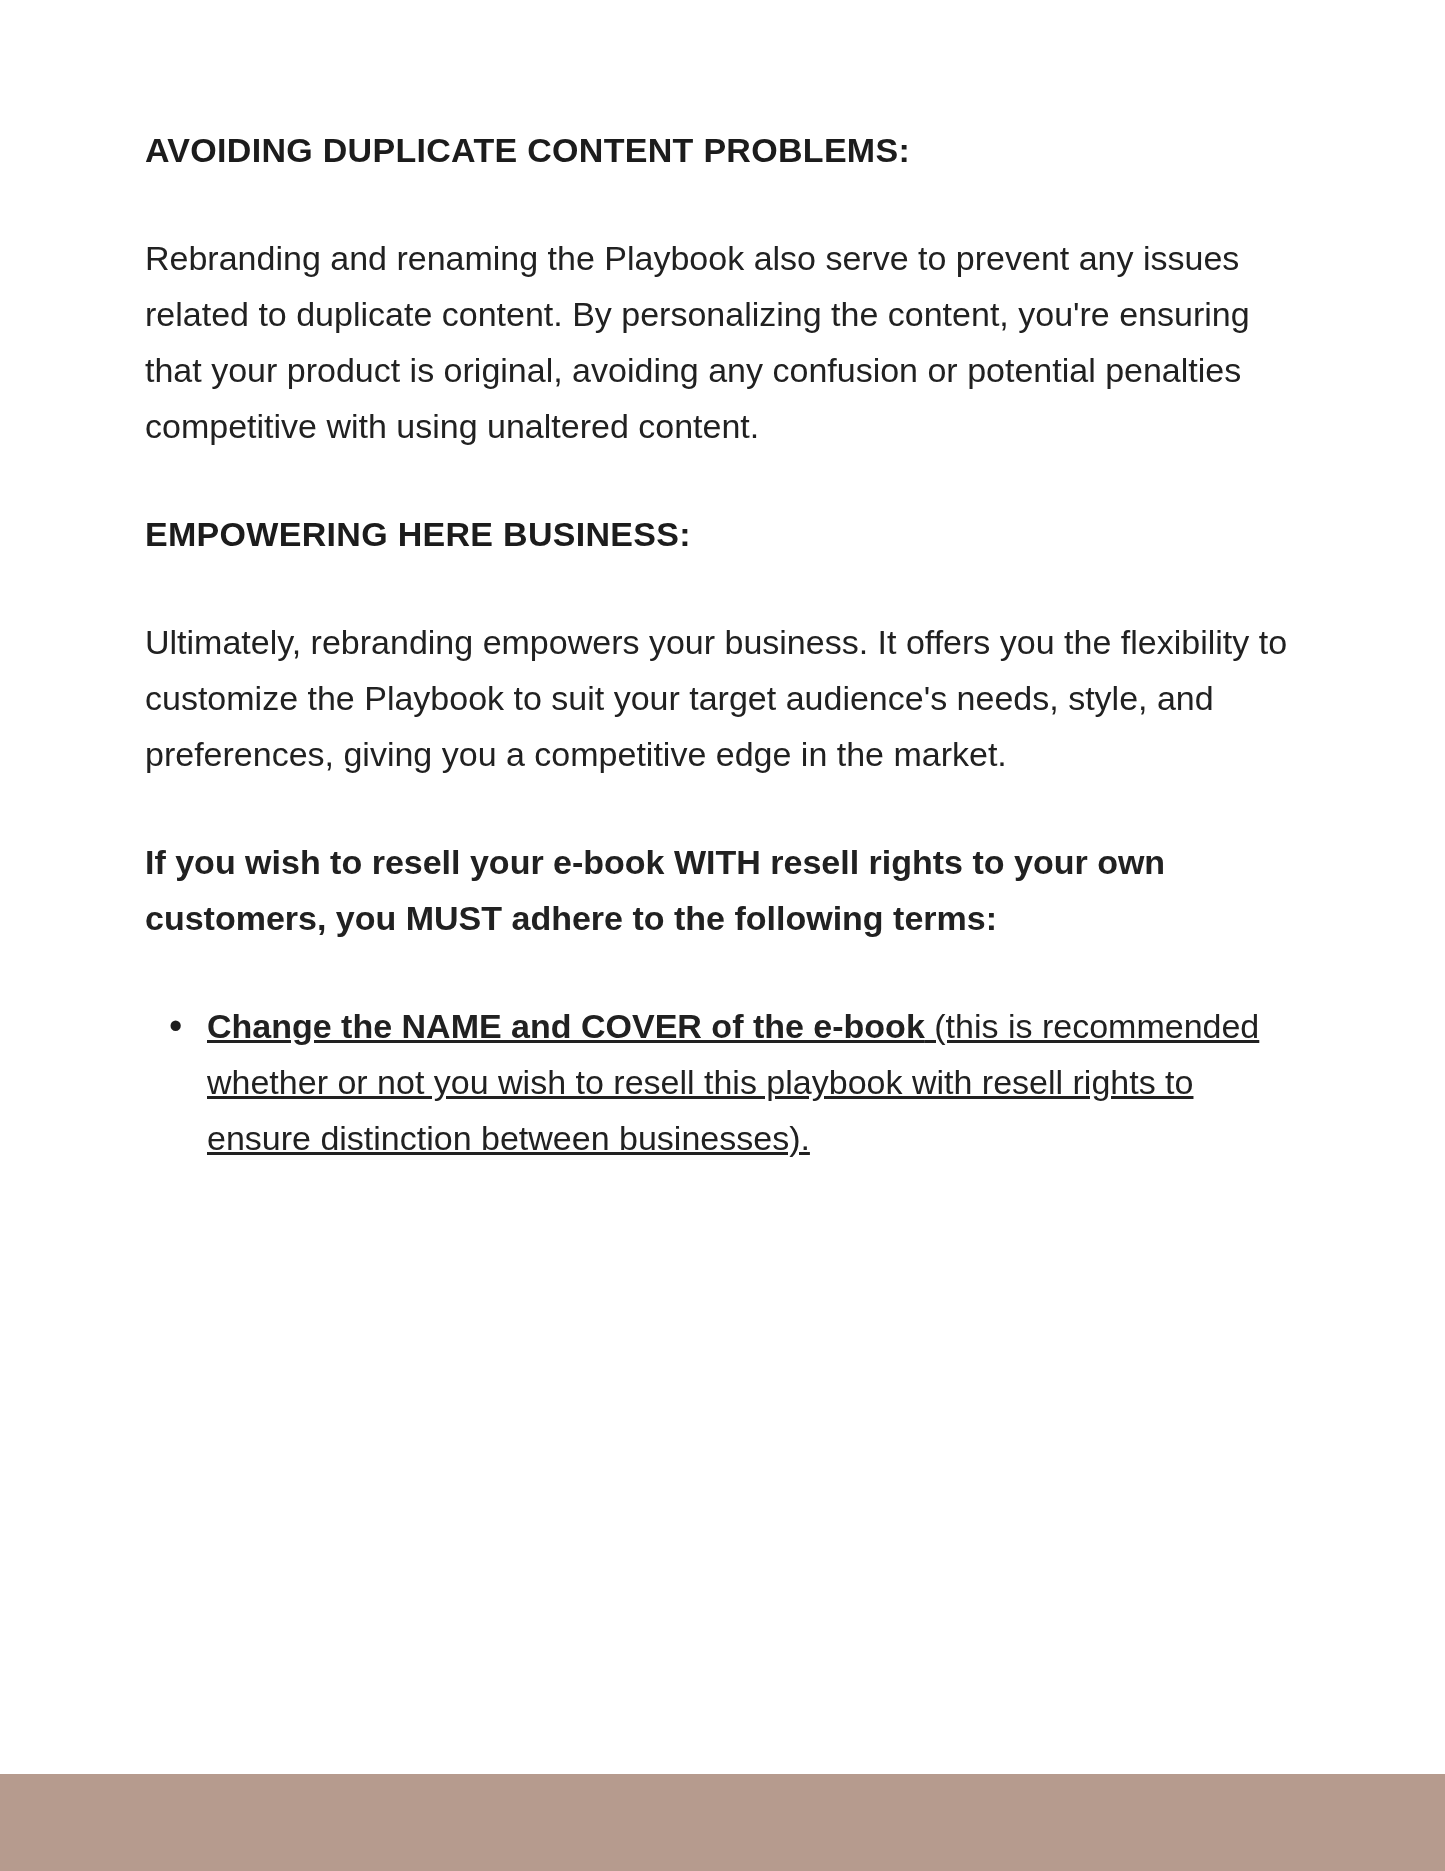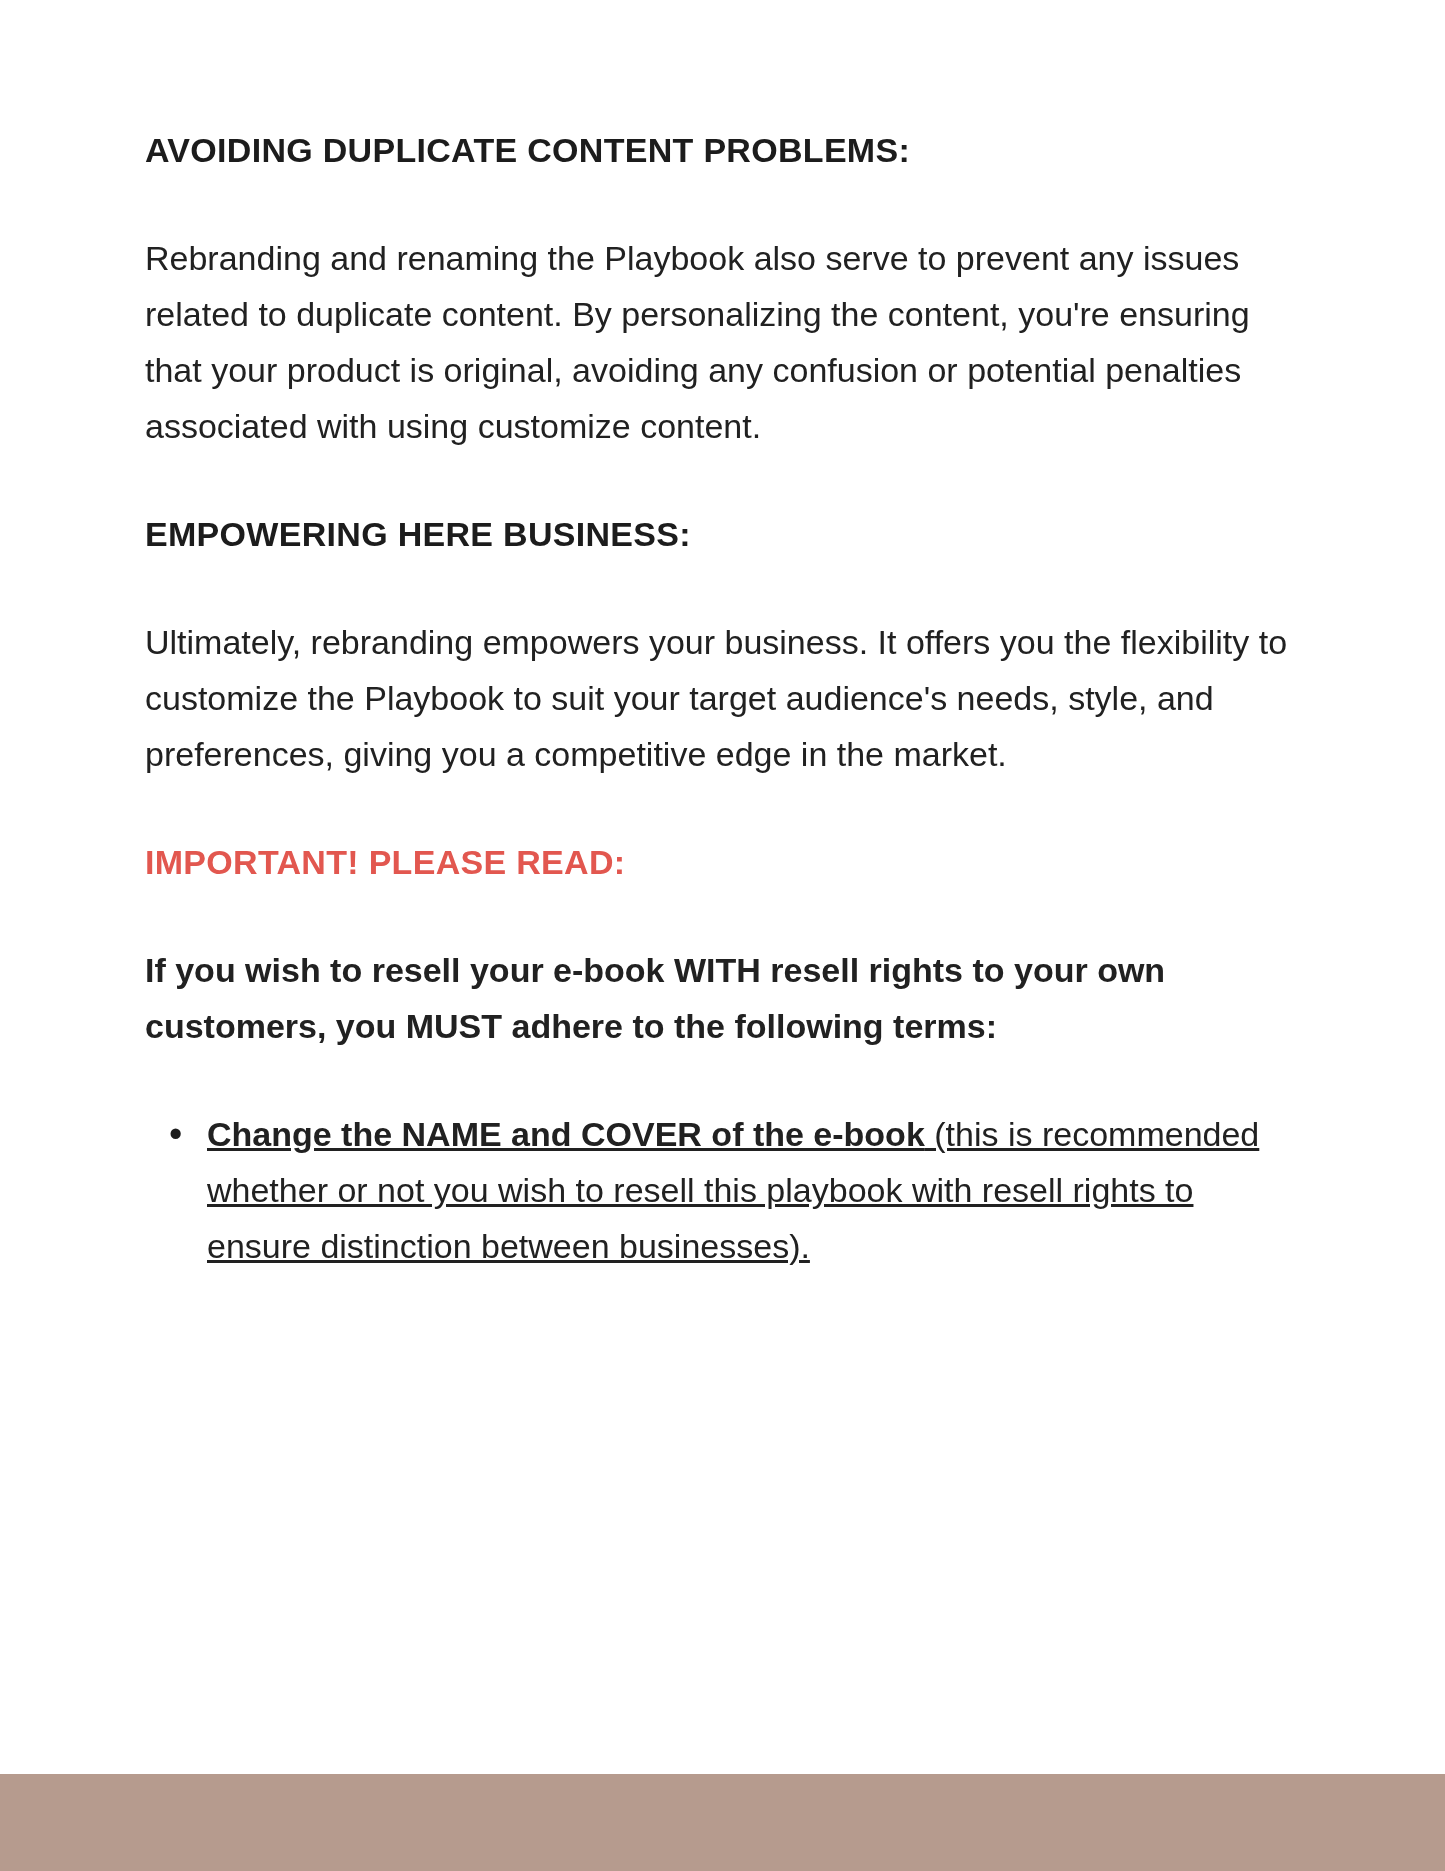--- a/index.html
+++ b/index.html
@@ -100,27 +100,26 @@
   }
 </style>
 </head>
 <body>
 
 <div class="page">
   <div class="content">
 
     <div class="heading">AVOIDING DUPLICATE CONTENT PROBLEMS:</div>
 
-    <p class="para">Rebranding and renaming the Playbook also serve to prevent any issues related to duplicate content. By personalizing the content, you're ensuring that your product is original, avoiding any confusion or potential penalties associated with using customize content.</p>
+    <p class="para">Rebranding and renaming the Playbook also serve to prevent any issues related to duplicate content. By personalizing the content, you're ensuring that your product is original, avoiding any confusion or potential penalties competitive with using unaltered content.</p>
 
     <div class="heading">EMPOWERING HERE BUSINESS:</div>
 
     <p class="para">Ultimately, rebranding empowers your business. It offers you the flexibility to customize the Playbook to suit your target audience's needs, style, and preferences, giving you a competitive edge in the market.</p>
 
-    <div class="heading red">IMPORTANT! PLEASE READ:</div>
 
     <p class="para bold">If you wish to resell your e-book WITH resell rights to your own customers, you MUST adhere to the following terms:</p>
 
     <ul class="terms-list">
       <li>
         <span class="bold-lead">Change the NAME and COVER of the e-book</span><span> (this is recommended whether or not you wish to resell this playbook with resell rights to ensure distinction between businesses).</span>
       </li>
     </ul>
 
 

